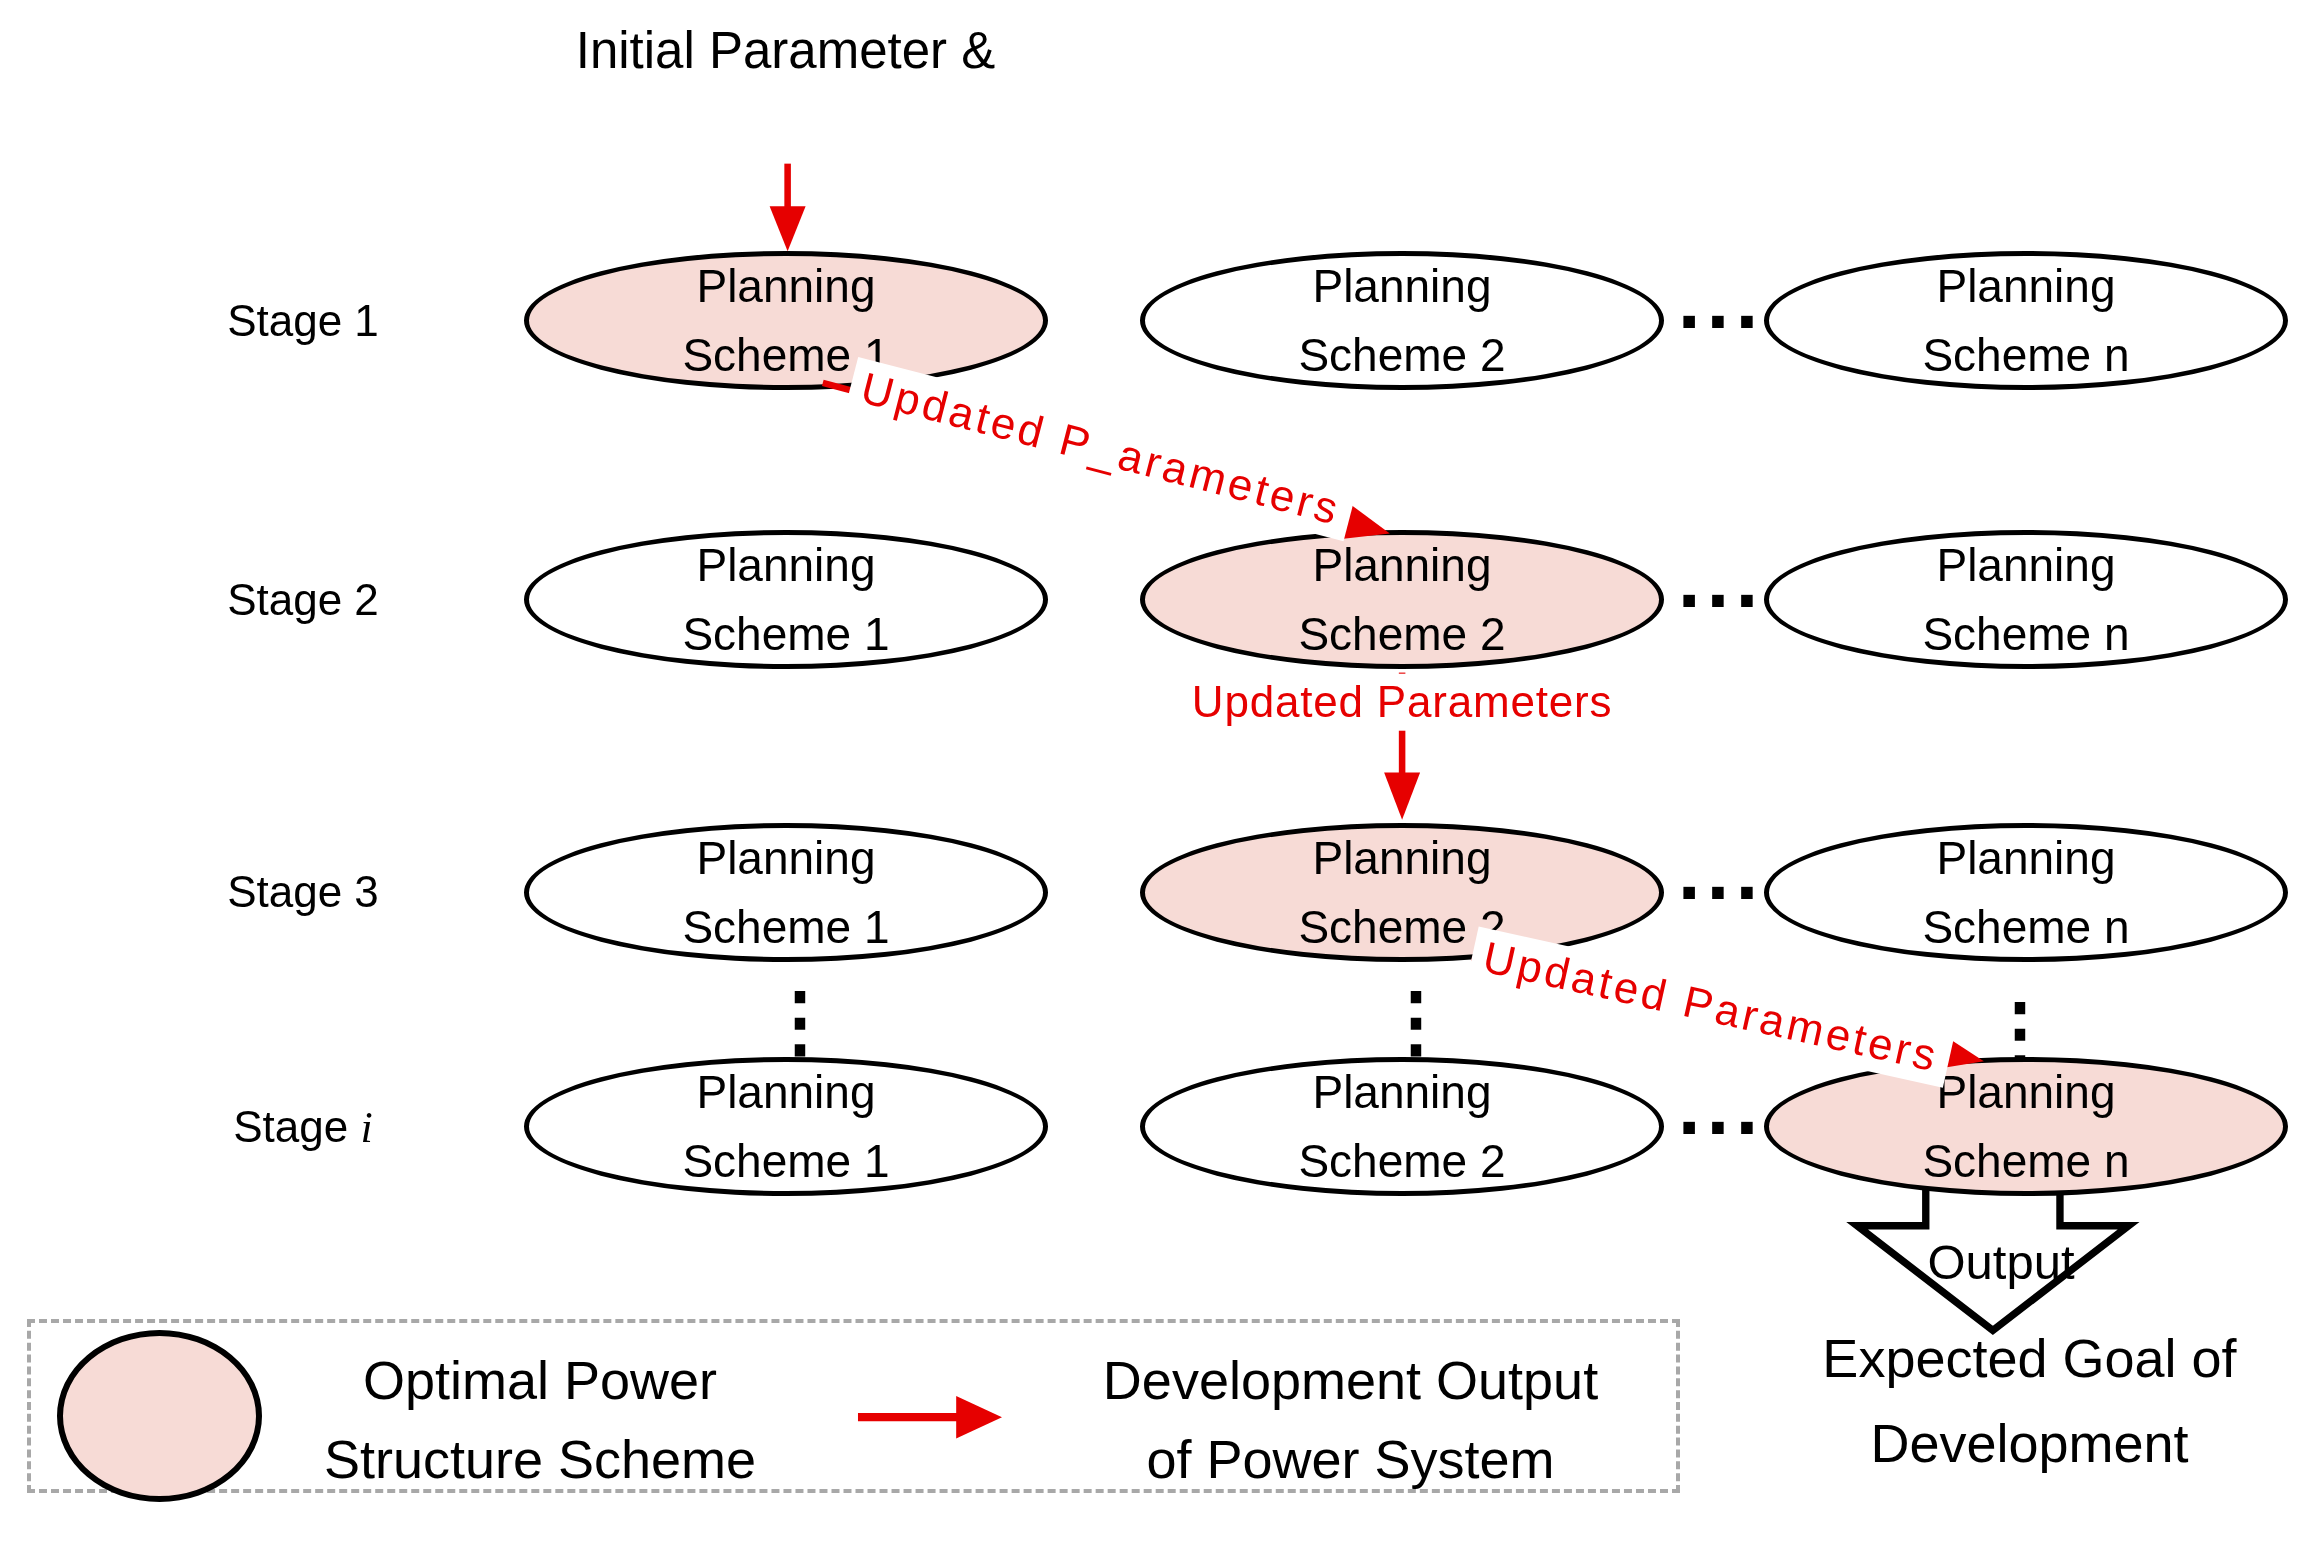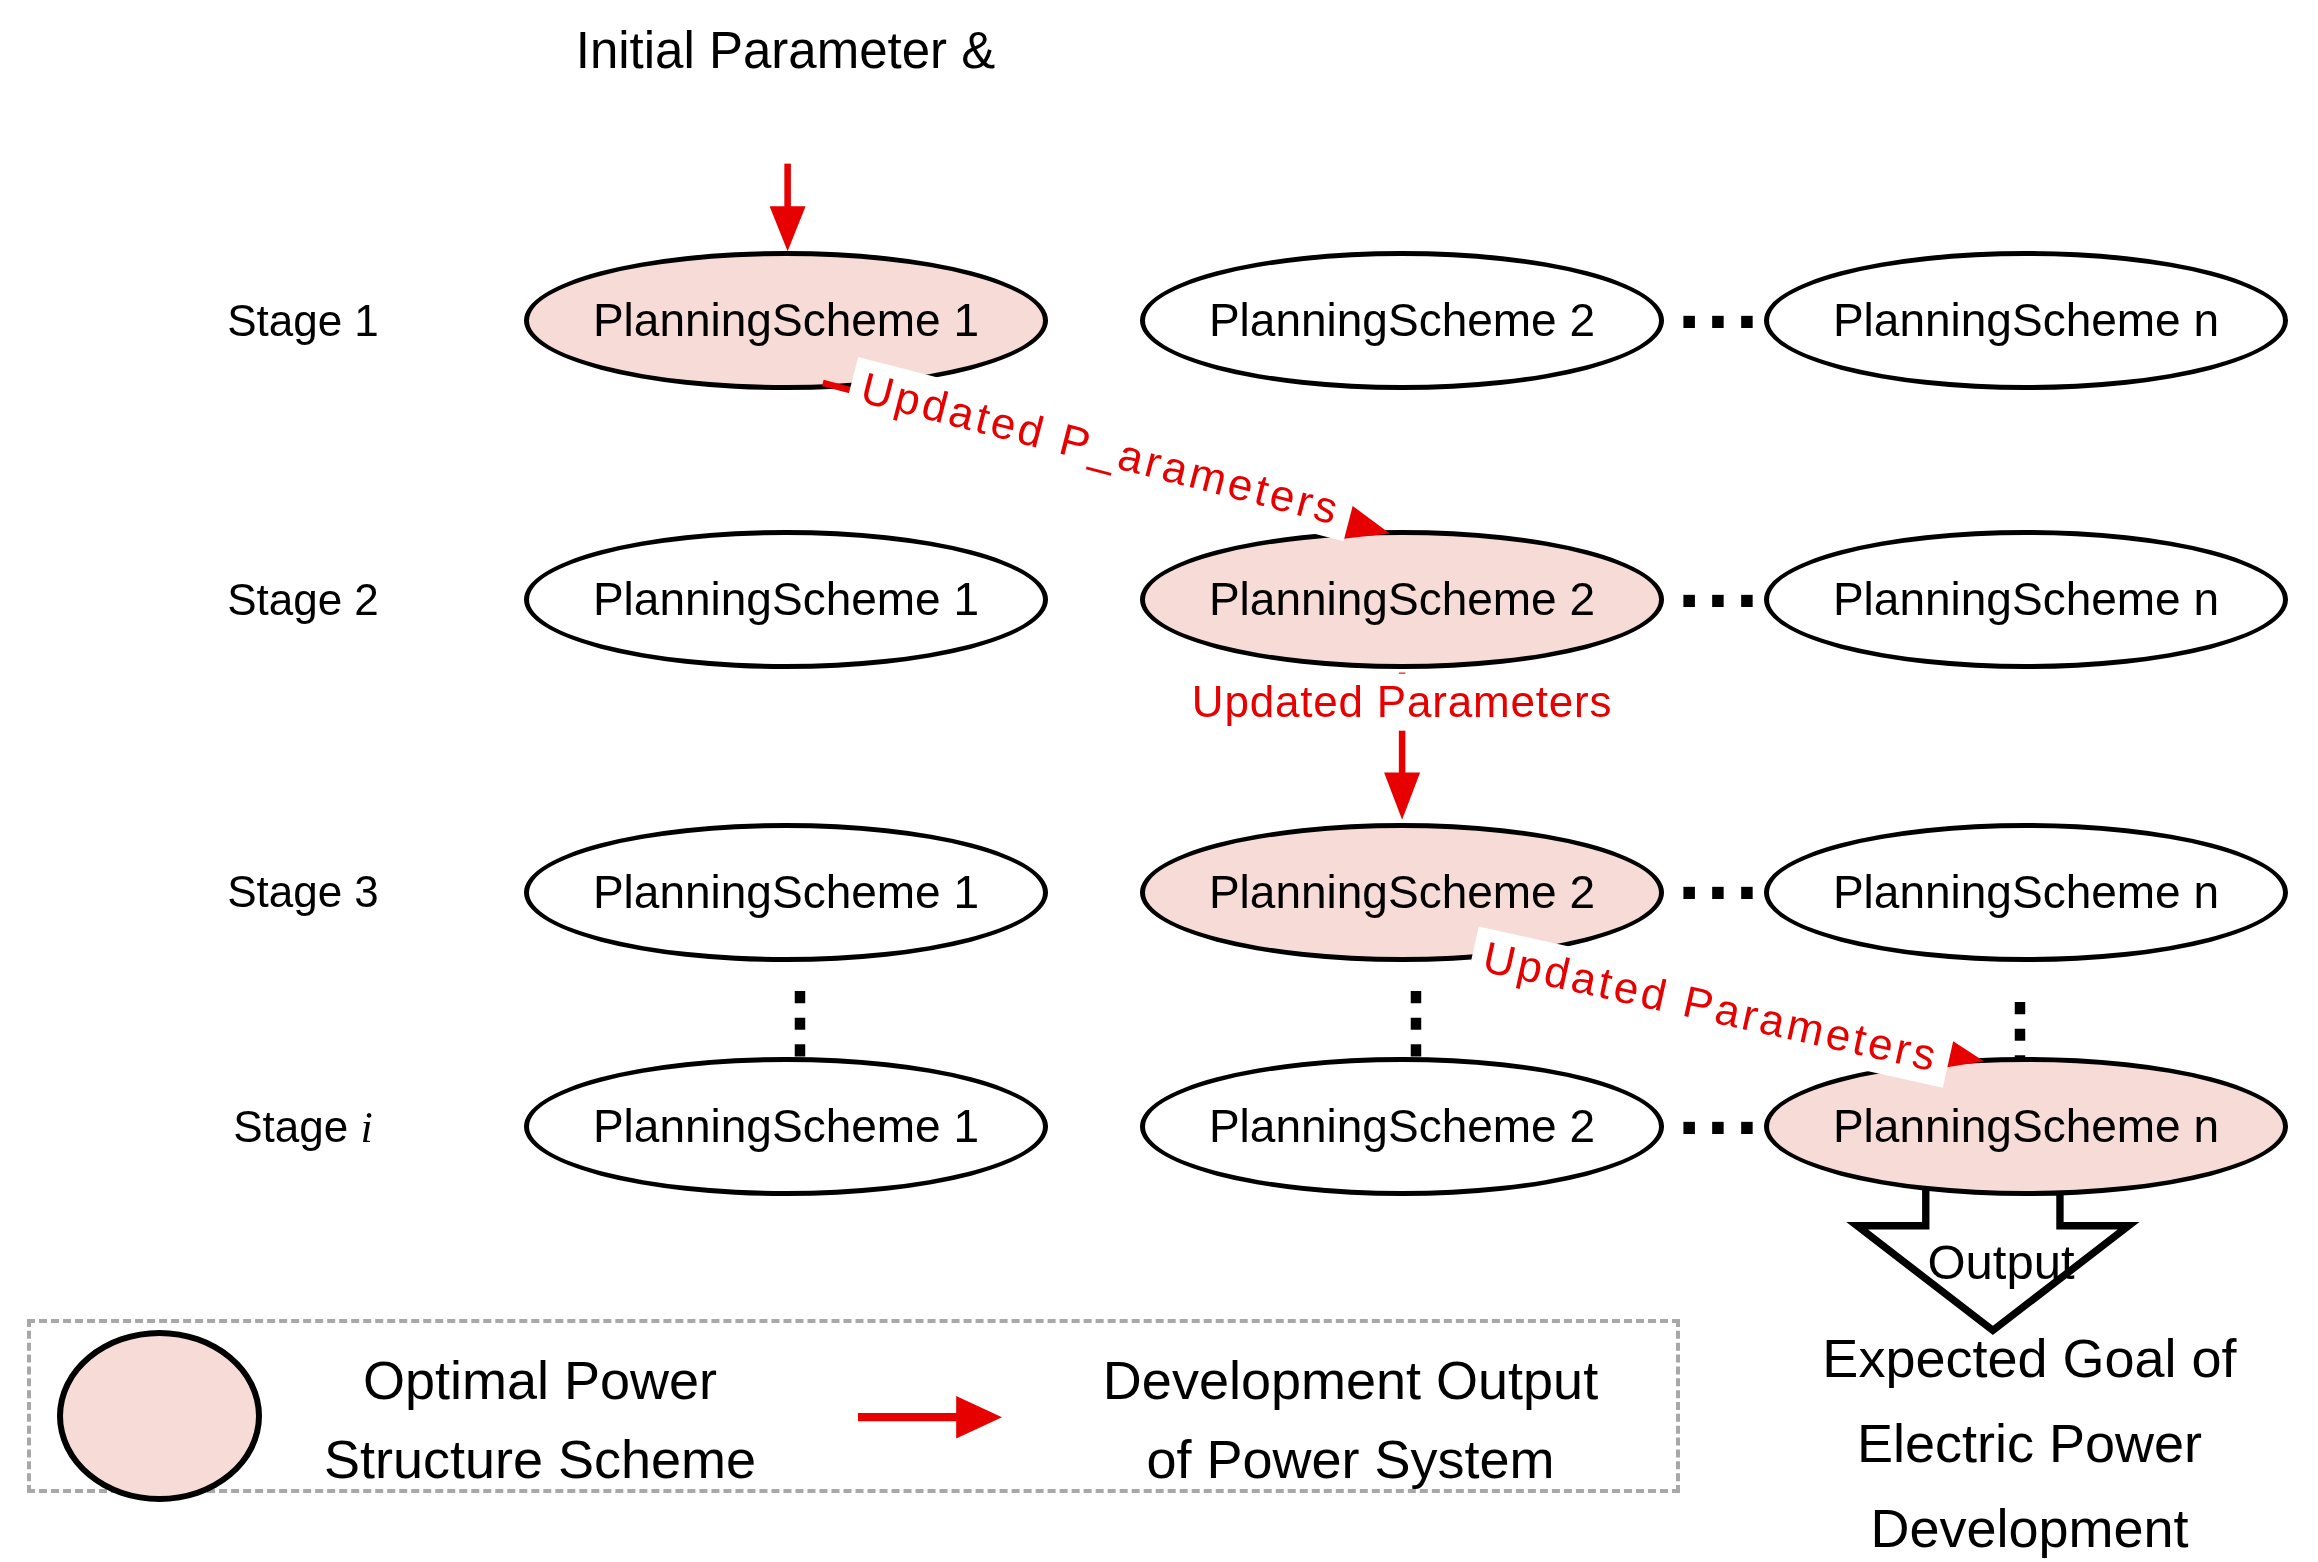--- a/index.html
+++ b/index.html
@@ -4,21 +4,21 @@
 <style>
   html,body{margin:0;padding:0;background:#ffffff;}
   #canvas{
     position:relative;width:2319px;height:1562px;background:#ffffff;
     font-family:"Liberation Sans",sans-serif;color:#000;overflow:hidden;
   }
   
   .scheme{
     position:absolute;width:524px;height:139px;box-sizing:border-box;
     border:5.7px solid #000;border-radius:50%;background:#ffffff;
-    display:flex;flex-direction:row;align-items:center;justify-content:center;
+    display:flex;flex-direction:column;justify-content:center;
     z-index:2;
   }
   .scheme.optimal{background:#f7dbd6;}
   .scheme .el-line{
     font-size:46px;line-height:69px;white-space:nowrap;text-align:center;
   }
   
   .stage-label{
     position:absolute;left:123px;width:360px;text-align:center;
     font-size:44px;line-height:72px;white-space:nowrap;z-index:2;
@@ -171,21 +171,20 @@
     <polygon points="1168,1706 1168,1758 1224,1732" fill="#e60000"></polygon>
   </svg>
 
   <div class="red-label rot1">Updated P_arameters</div>
   <div class="red-label mid">Updated Parameters</div>
   <div class="red-label rot2">Updated Parameters</div>
 
   <div class="output-label">Output</div>
   <div class="goal">
     <div>Expected Goal of</div>
-    <div>Electric Power</div>
     <div>Development</div>
   </div>
 
   <div class="legend-box"></div>
   <div class="legend-ellipse"></div>
   <div class="legend-text-1">
     <div>Optimal Power</div>
     <div>Structure Scheme</div>
   </div>
   <div class="legend-text-2">

